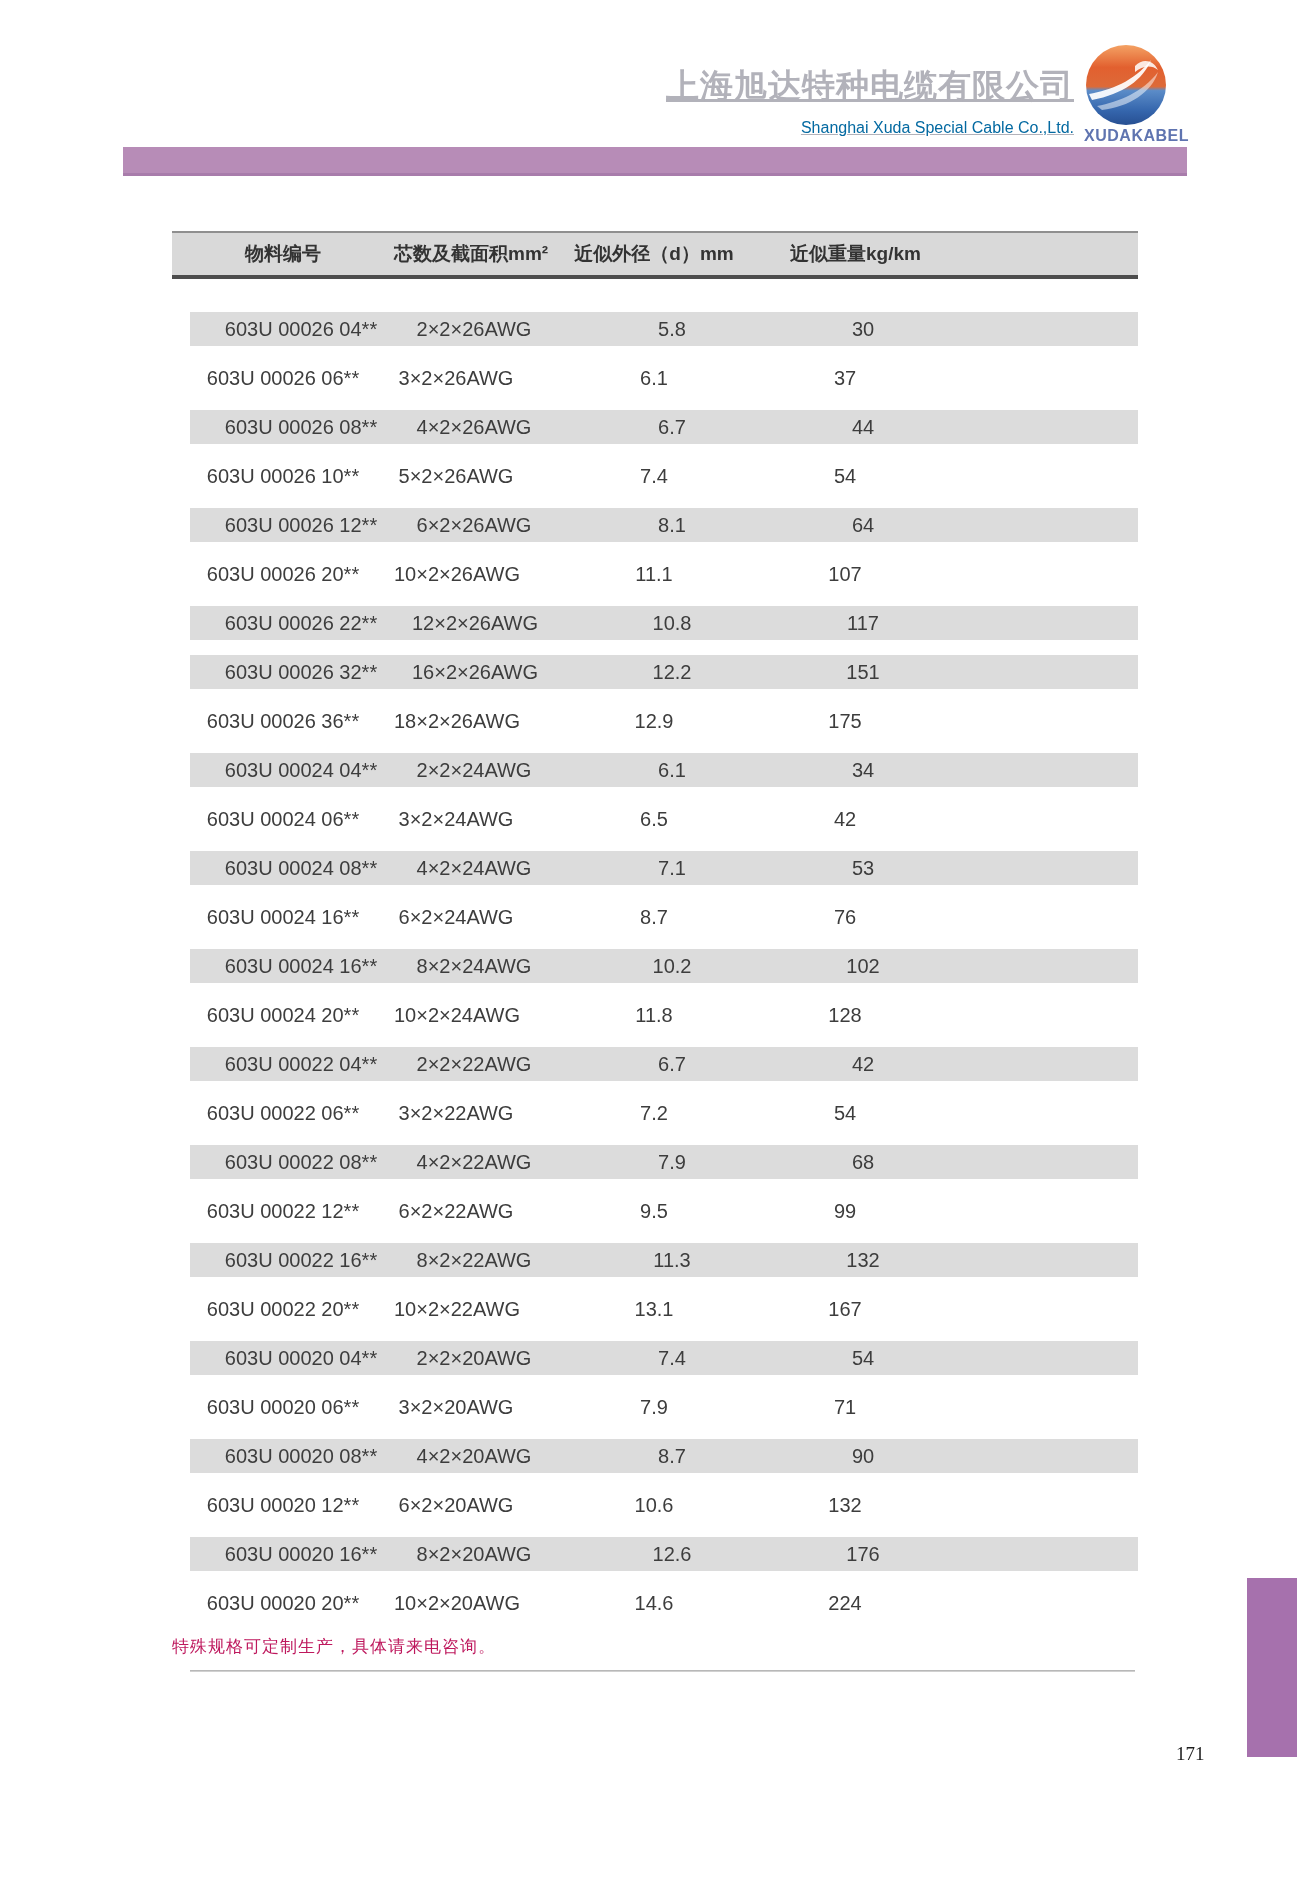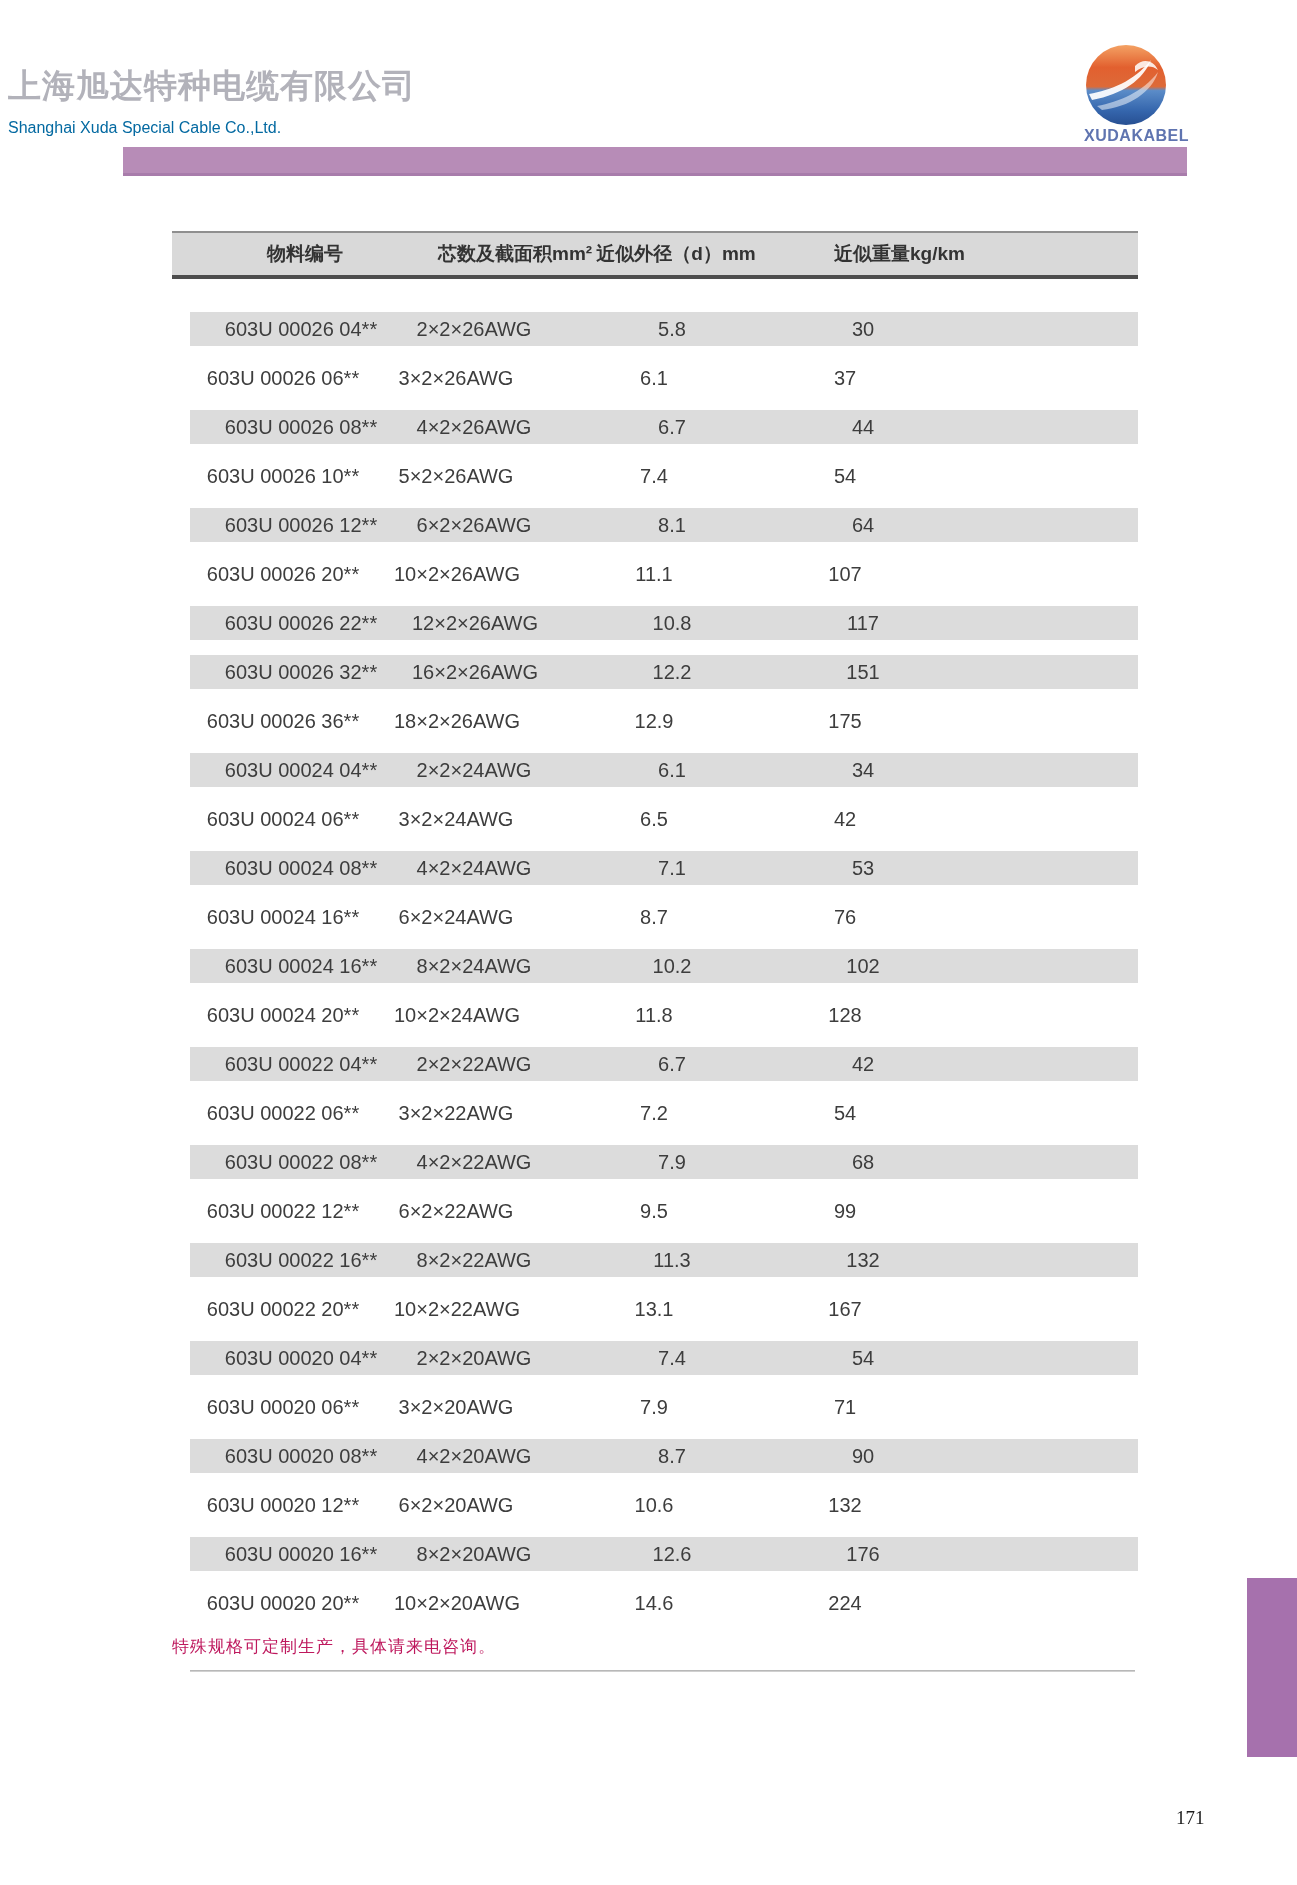--- a/index.html
+++ b/index.html
@@ -17,22 +17,22 @@
   *{margin:0;padding:0;box-sizing:border-box;}
   html,body{background:#ffffff;}
   body{
     position:relative;
     width:1297px;height:1885px;
     overflow:hidden;
     font-family:"Liberation Sans","DejaVu Sans",sans-serif;
   }
   
   .company-block{
-    position:absolute;top:66px;left:8px;width:1058px;
-    text-align:left;color:var(--company-gray);
+    position:absolute;top:66px;left:16px;width:1058px;
+    text-align:right;color:var(--company-gray);text-decoration:underline;
   }
   .company-cn{
     font-size:33px;font-weight:bold;line-height:40px;
     letter-spacing:1px;color:#b2b2ba;
   }
   .company-en{
     font-size:16px;line-height:24px;margin-top:10px;color:#0369a1;
   }
   .logo{
     position:absolute;left:1063px;top:44px;width:126px;
@@ -53,21 +53,21 @@
   .thead{
     display:grid;
     grid-template-columns:222px 124px 272px 110px 1fr;
     align-items:center;
     height:48px;
     background:var(--header-bg);
     border-top:2px solid var(--rule-light);
     border-bottom:4px solid var(--rule-dark);
     font-size:19px;font-weight:bold;color:#333333;
   }
-  .thead .cell{white-space:nowrap;padding-left:44px;}
+  .thead .cell{white-space:nowrap;}
   .tbody{margin-top:33px;}
   .trow{
     display:grid;
     grid-template-columns:222px 124px 272px 110px 1fr;
     align-items:center;
     height:34px;
     margin-bottom:15px;
     font-size:20px;color:var(--text-dark);
   }
   .trow.odd{background:var(--stripe);margin-left:18px;}
@@ -79,21 +79,21 @@
   .bottom-rule{
     margin:12px 3px 0 18px;height:2px;background:#696969;
     border-top:1px solid #b8b8b8;border-bottom:1px solid #d0d0d0;
   }
   
   .side-tab{
     position:absolute;right:0;top:1578px;width:50px;height:179px;
     background:var(--side-tab);
   }
   .page-number{
-    position:absolute;left:1176px;top:1807px;
+    position:absolute;left:1176px;top:1743px;
     font-family:"Liberation Serif","DejaVu Serif",serif;
     font-size:19px;color:#1c1c1c;
   }
 </style>
 </head>
 <body>
 
 <div class="company-block">
   <div class="company-cn">上海旭达特种电缆有限公司</div>
   <div class="company-en">Shanghai Xuda Special Cable Co.,Ltd.</div>

